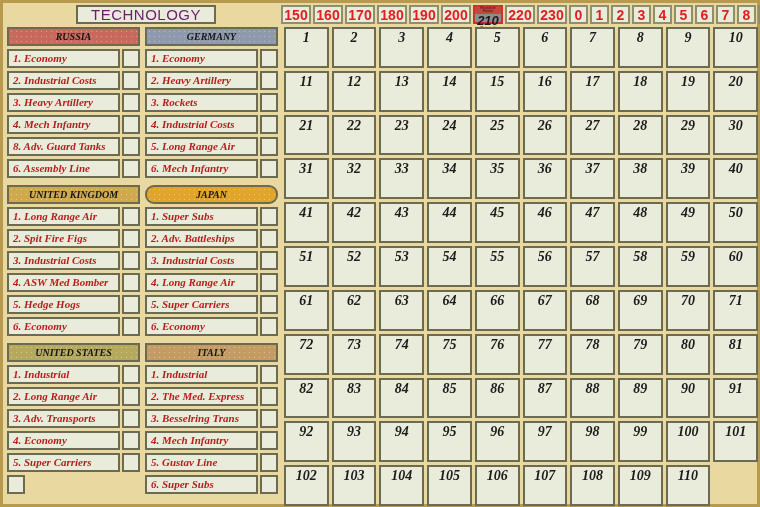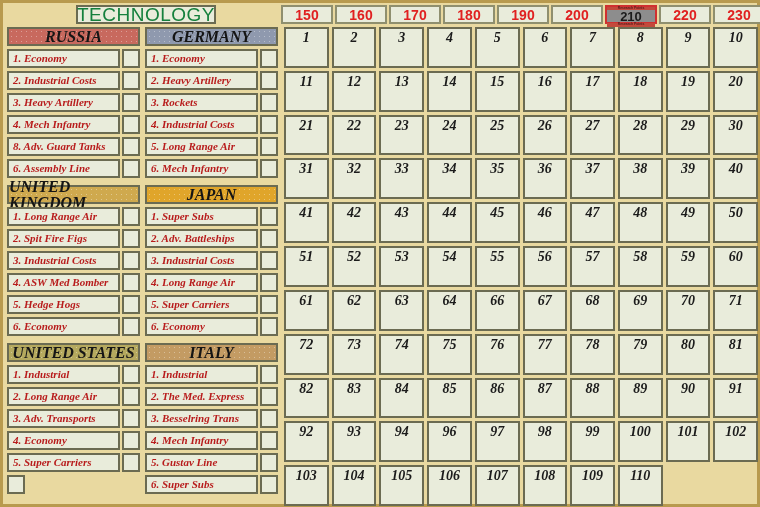--- a/index.html
+++ b/index.html
@@ -17,41 +17,42 @@
 
   
   #title-box{
     position:absolute;left:73px;top:2px;width:140px;height:19px;
     background:#e9ecdb;border:2px solid #6b6b52;
     display:flex;align-items:center;justify-content:center;
     box-sizing:border-box;
   }
   #title-box span{
     font-family:"Liberation Sans",sans-serif;
-    font-size:19px;color:#15803d;letter-spacing:.5px;line-height:1;
+    font-size:15px;color:#701a75;letter-spacing:.5px;line-height:1;
   }
 
   
   #strip{
     position:absolute;left:278px;top:2px;
     display:flex;gap:2px;
   }
   .strip-cell{
-    width:52px;height:19px;
+    width:30px;height:19px;
     background:#e9ecdb;border:2px solid #8f8f6e;
     box-sizing:border-box;
     display:flex;align-items:center;justify-content:center;
     font-family:"Liberation Sans",sans-serif;
     font-weight:bold;font-size:14px;color:#e02020;line-height:1;
   }
   .strip-cell.narrow{width:19px;}
   .strip-cell.active{
     background:#8d8d8d;border-color:#d03030;color:#111;
     flex-direction:column;justify-content:space-between;
     padding:0;
+    font-style:italic;
   }
   .strip-cell.active .tiny{
     font-size:3.4px;color:#5a1a1a;letter-spacing:0;
     width:100%;text-align:center;line-height:1;
     background:#c24a3c;
   }
   .strip-cell.active .mainnum{
     font-size:13px;color:#1b1b1b;font-weight:bold;line-height:1;
   }
 
@@ -64,21 +65,21 @@
   }
   .country{
     width:133px;
   }
   .country-header{
     height:19px;
     border:2px solid #6b6b52;
     box-sizing:border-box;
     display:flex;align-items:center;justify-content:center;
     font-family:"Liberation Serif",serif;
-    font-style:italic;font-weight:bold;font-size:16px;
+    font-style:italic;font-weight:bold;font-size:10px;
     color:#151515;line-height:1;
     background-image:radial-gradient(circle, rgba(255,255,255,.35) 0.6px, transparent 0.7px);
     background-size:5px 5px;
     margin-bottom:3px;
   }
   .tech-row{
     display:flex;gap:2px;margin-bottom:3px;height:19px;
   }
   .tech-label{
     flex:1;
@@ -224,21 +225,21 @@
         <div class="tech-row">
           <div class="tech-label">5. Hedge Hogs</div>
           <div class="tech-box"></div>
         </div>
         <div class="tech-row">
           <div class="tech-label">6. Economy</div>
           <div class="tech-box"></div>
         </div>
       </div>
       <div class="country">
-        <div class="country-header" style="background-color: rgb(224, 165, 42);">JAPAN</div>
+        <div class="country-header" style="background-color: rgb(224, 165, 42); border-radius: 9px;">JAPAN</div>
         <div class="tech-row">
           <div class="tech-label">1. Super Subs</div>
           <div class="tech-box"></div>
         </div>
         <div class="tech-row">
           <div class="tech-label">2. Adv. Battleships</div>
           <div class="tech-box"></div>
         </div>
         <div class="tech-row">
           <div class="tech-label">3. Industrial Costs</div>
@@ -399,20 +400,21 @@
       <div class="grid-cell">85</div>
       <div class="grid-cell">86</div>
       <div class="grid-cell">87</div>
       <div class="grid-cell">88</div>
       <div class="grid-cell">89</div>
       <div class="grid-cell">90</div>
       <div class="grid-cell">91</div>
       <div class="grid-cell">92</div>
       <div class="grid-cell">93</div>
       <div class="grid-cell">94</div>
+      <div class="grid-cell">95</div>
       <div class="grid-cell">96</div>
       <div class="grid-cell">97</div>
       <div class="grid-cell">98</div>
       <div class="grid-cell">99</div>
       <div class="grid-cell">100</div>
       <div class="grid-cell">101</div>
       <div class="grid-cell">102</div>
       <div class="grid-cell">103</div>
       <div class="grid-cell">104</div>
       <div class="grid-cell">105</div>

